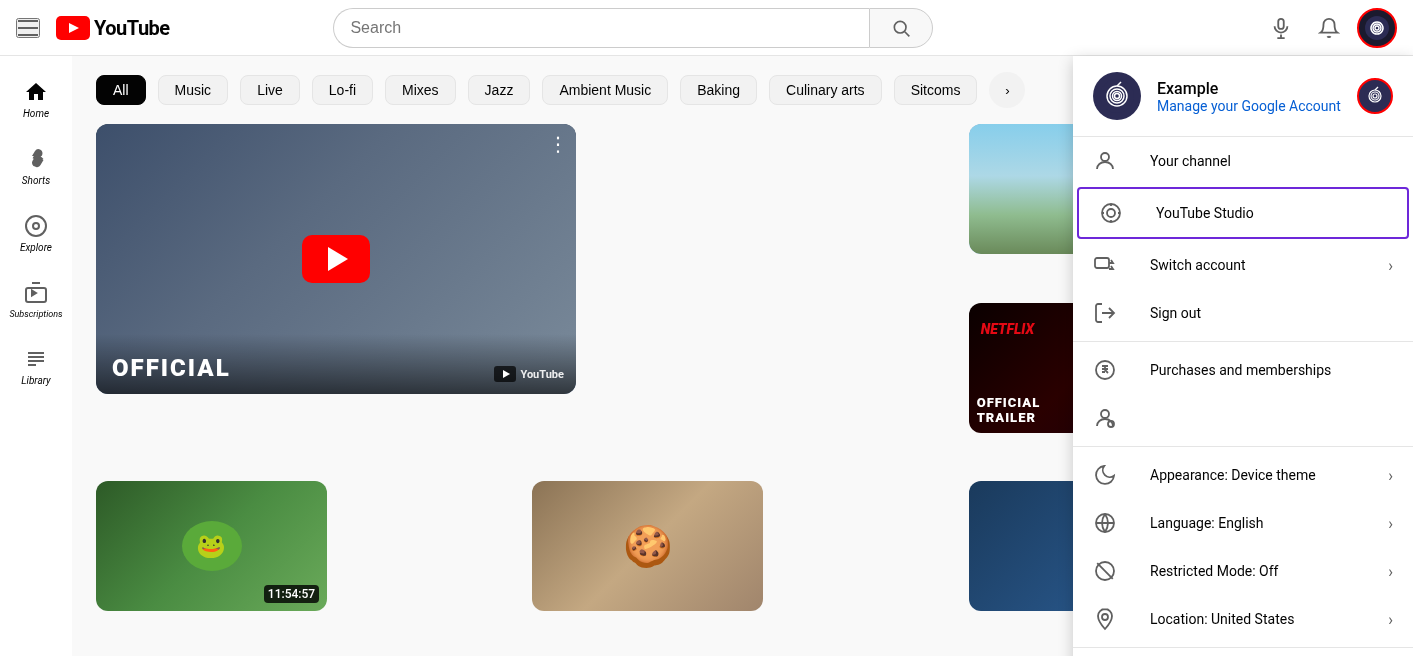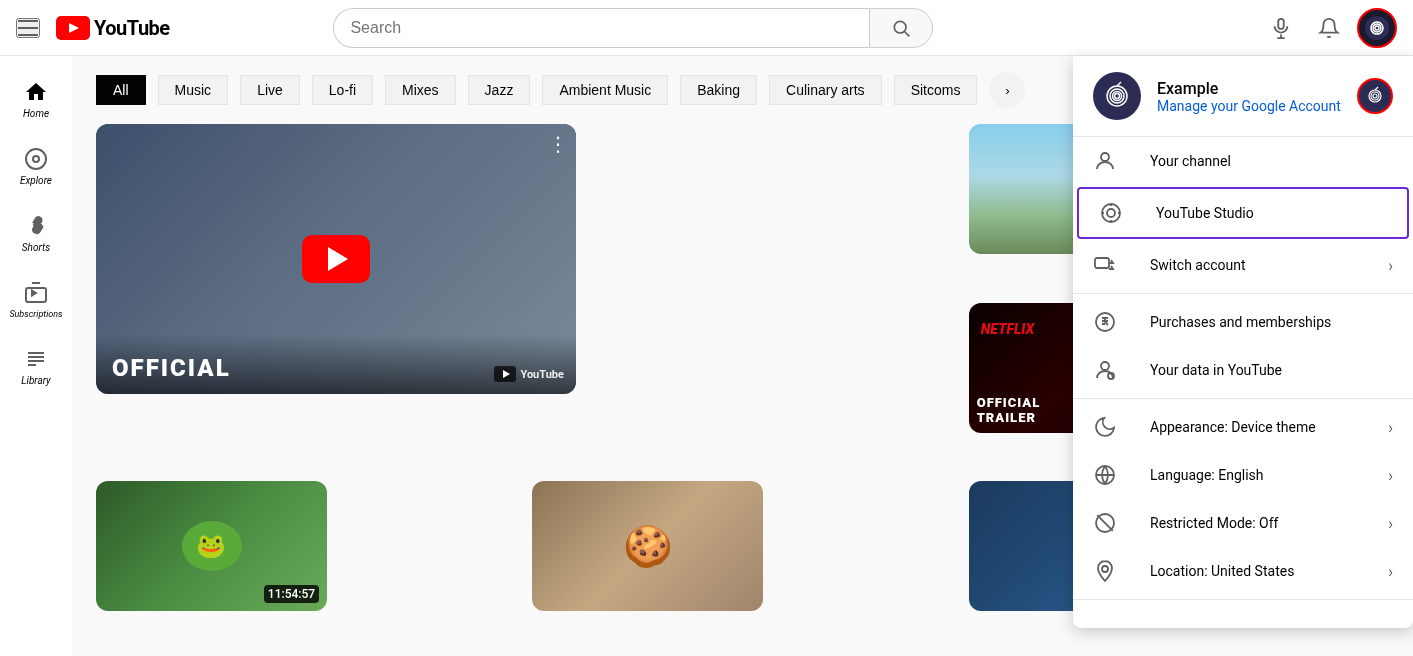--- a/index.html
+++ b/index.html
@@ -58,21 +58,21 @@
     
     .main {
       margin-left: 72px; margin-top: 56px; padding: 16px 24px;
     }
 
     
     .filter-row {
       display: flex; align-items: center; gap: 12px; margin-bottom: 16px; overflow: hidden;
     }
     .pill {
-      padding: 6px 16px; border-radius: 0; border: 1px solid #e5e5e5;
+      padding: 6px 16px; border-radius: 8px; border: 1px solid #e5e5e5;
       background: #f2f2f2; font-size: 14px; cursor: pointer; white-space: nowrap; color: #030303;
     }
     .pill.active { background: #030303; color: #fff; border-color: #030303; }
     .pill-arrow {
       width: 36px; height: 36px; border-radius: 50%; background: #f2f2f2; border: none;
       cursor: pointer; display: flex; align-items: center; justify-content: center; flex-shrink: 0;
     }
 
     
     .video-grid { display: grid; grid-template-columns: repeat(auto-fill, minmax(320px, 1fr)); gap: 16px; }
@@ -185,31 +185,31 @@
 </header>
 
 <nav class="sidebar">
   <div class="sidebar-item">
     <svg width="24" height="24" viewBox="0 0 24 24" fill="#030303">
       <path d="M10 20v-6h4v6h5v-8h3L12 3 2 12h3v8z"></path>
     </svg>
     <span class="sidebar-item-label">Home</span>
   </div>
   <div class="sidebar-item">
+    <svg width="24" height="24" viewBox="0 0 24 24" fill="#606060">
+      <path d="M17.77 10.32l-1.2-.5L18 8.4c1.11-1.96.46-4.44-1.5-5.55A4.01 4.01 0 0011.01 4L8 9h1.79l-1.2 2.14 1.2.5L8.39 14A3.999 3.999 0 0011 19.6a4.01 4.01 0 005.5-1.5l3-5.18-1.2-.5 1.2-.5L17.77 10.32z"></path>
+    </svg>
+    <span class="sidebar-item-label">Shorts</span>
+  </div>
+  <div class="sidebar-item">
     <svg width="24" height="24" viewBox="0 0 24 24" fill="none" stroke="#606060" stroke-width="2">
       <circle cx="12" cy="12" r="10"></circle>
         <circle cx="12" cy="12" r="3"></circle>
     </svg>
     <span class="sidebar-item-label">Explore</span>
-  </div>
-  <div class="sidebar-item">
-    <svg width="24" height="24" viewBox="0 0 24 24" fill="#606060">
-      <path d="M17.77 10.32l-1.2-.5L18 8.4c1.11-1.96.46-4.44-1.5-5.55A4.01 4.01 0 0011.01 4L8 9h1.79l-1.2 2.14 1.2.5L8.39 14A3.999 3.999 0 0011 19.6a4.01 4.01 0 005.5-1.5l3-5.18-1.2-.5 1.2-.5L17.77 10.32z"></path>
-    </svg>
-    <span class="sidebar-item-label">Shorts</span>
   </div>
   <div class="sidebar-item">
     <svg width="24" height="24" viewBox="0 0 24 24" fill="none" stroke="#606060" stroke-width="2">
       <rect x="2" y="7" width="20" height="14" rx="2"></rect>
       <path d="M16 2H8M12 12l-4-2.5v5L12 12z" fill="#606060"></path>
     </svg>
     <span class="sidebar-item-label" style="font-size:9px">Subscriptions</span>
   </div>
   <div class="sidebar-item">
     <svg width="24" height="24" viewBox="0 0 24 24" fill="none" stroke="#606060" stroke-width="2">
@@ -351,39 +351,44 @@
 
   <div class="dropdown-item">
     <svg class="dropdown-item-icon" viewBox="0 0 24 24" fill="none" stroke="#606060" stroke-width="1.8">
       <rect x="2" y="5" width="14" height="10" rx="2"></rect>
       <path d="M16 10h4l-2-3M18 13l2 3H16"></path>
     </svg>
     <span class="dropdown-item-label">Switch account</span>
     <span class="dropdown-item-arrow">›</span>
   </div>
 
+  <div class="dropdown-item">
+    <svg class="dropdown-item-icon" viewBox="0 0 24 24" fill="none" stroke="#606060" stroke-width="1.8">
+      <path d="M9 21H5a2 2 0 01-2-2V5a2 2 0 012-2h4M16 17l5-5-5-5M21 12H9"></path>
+    </svg>
+    <span class="dropdown-item-label">Sign out</span>
+  </div>
 
   <div class="dropdown-divider"></div>
 
   <div class="dropdown-item">
     <svg class="dropdown-item-icon" viewBox="0 0 24 24" fill="none" stroke="#606060" stroke-width="1.8">
       <circle cx="12" cy="12" r="9"></circle>
       <path d="M12 7v5l3 3"></path>
       <path d="M15 8h-6M15 11h-6M12 14h-3"></path>
     </svg>
     <span class="dropdown-item-label">Purchases and memberships</span>
   </div>
 
   <div class="dropdown-item">
     <svg class="dropdown-item-icon" viewBox="0 0 24 24" fill="none" stroke="#606060" stroke-width="1.8">
       <circle cx="12" cy="8" r="4"></circle>
         <path d="M4 20c0-4 3.6-7 8-7s8 3 8 7"></path>
         <circle cx="18" cy="18" r="3"></circle>
     </svg>
-    <span class="dropdown-item-label">Your data in YouTube</span>
   </div>
 
   <div class="dropdown-divider"></div>
 
   <div class="dropdown-item">
     <svg class="dropdown-item-icon" viewBox="0 0 24 24" fill="none" stroke="#606060" stroke-width="1.8">
       <path d="M21 12.79A9 9 0 1111.21 3 7 7 0 0021 12.79z"></path>
     </svg>
     <span class="dropdown-item-label">Appearance: Device theme</span>
     <span class="dropdown-item-arrow">›</span>

